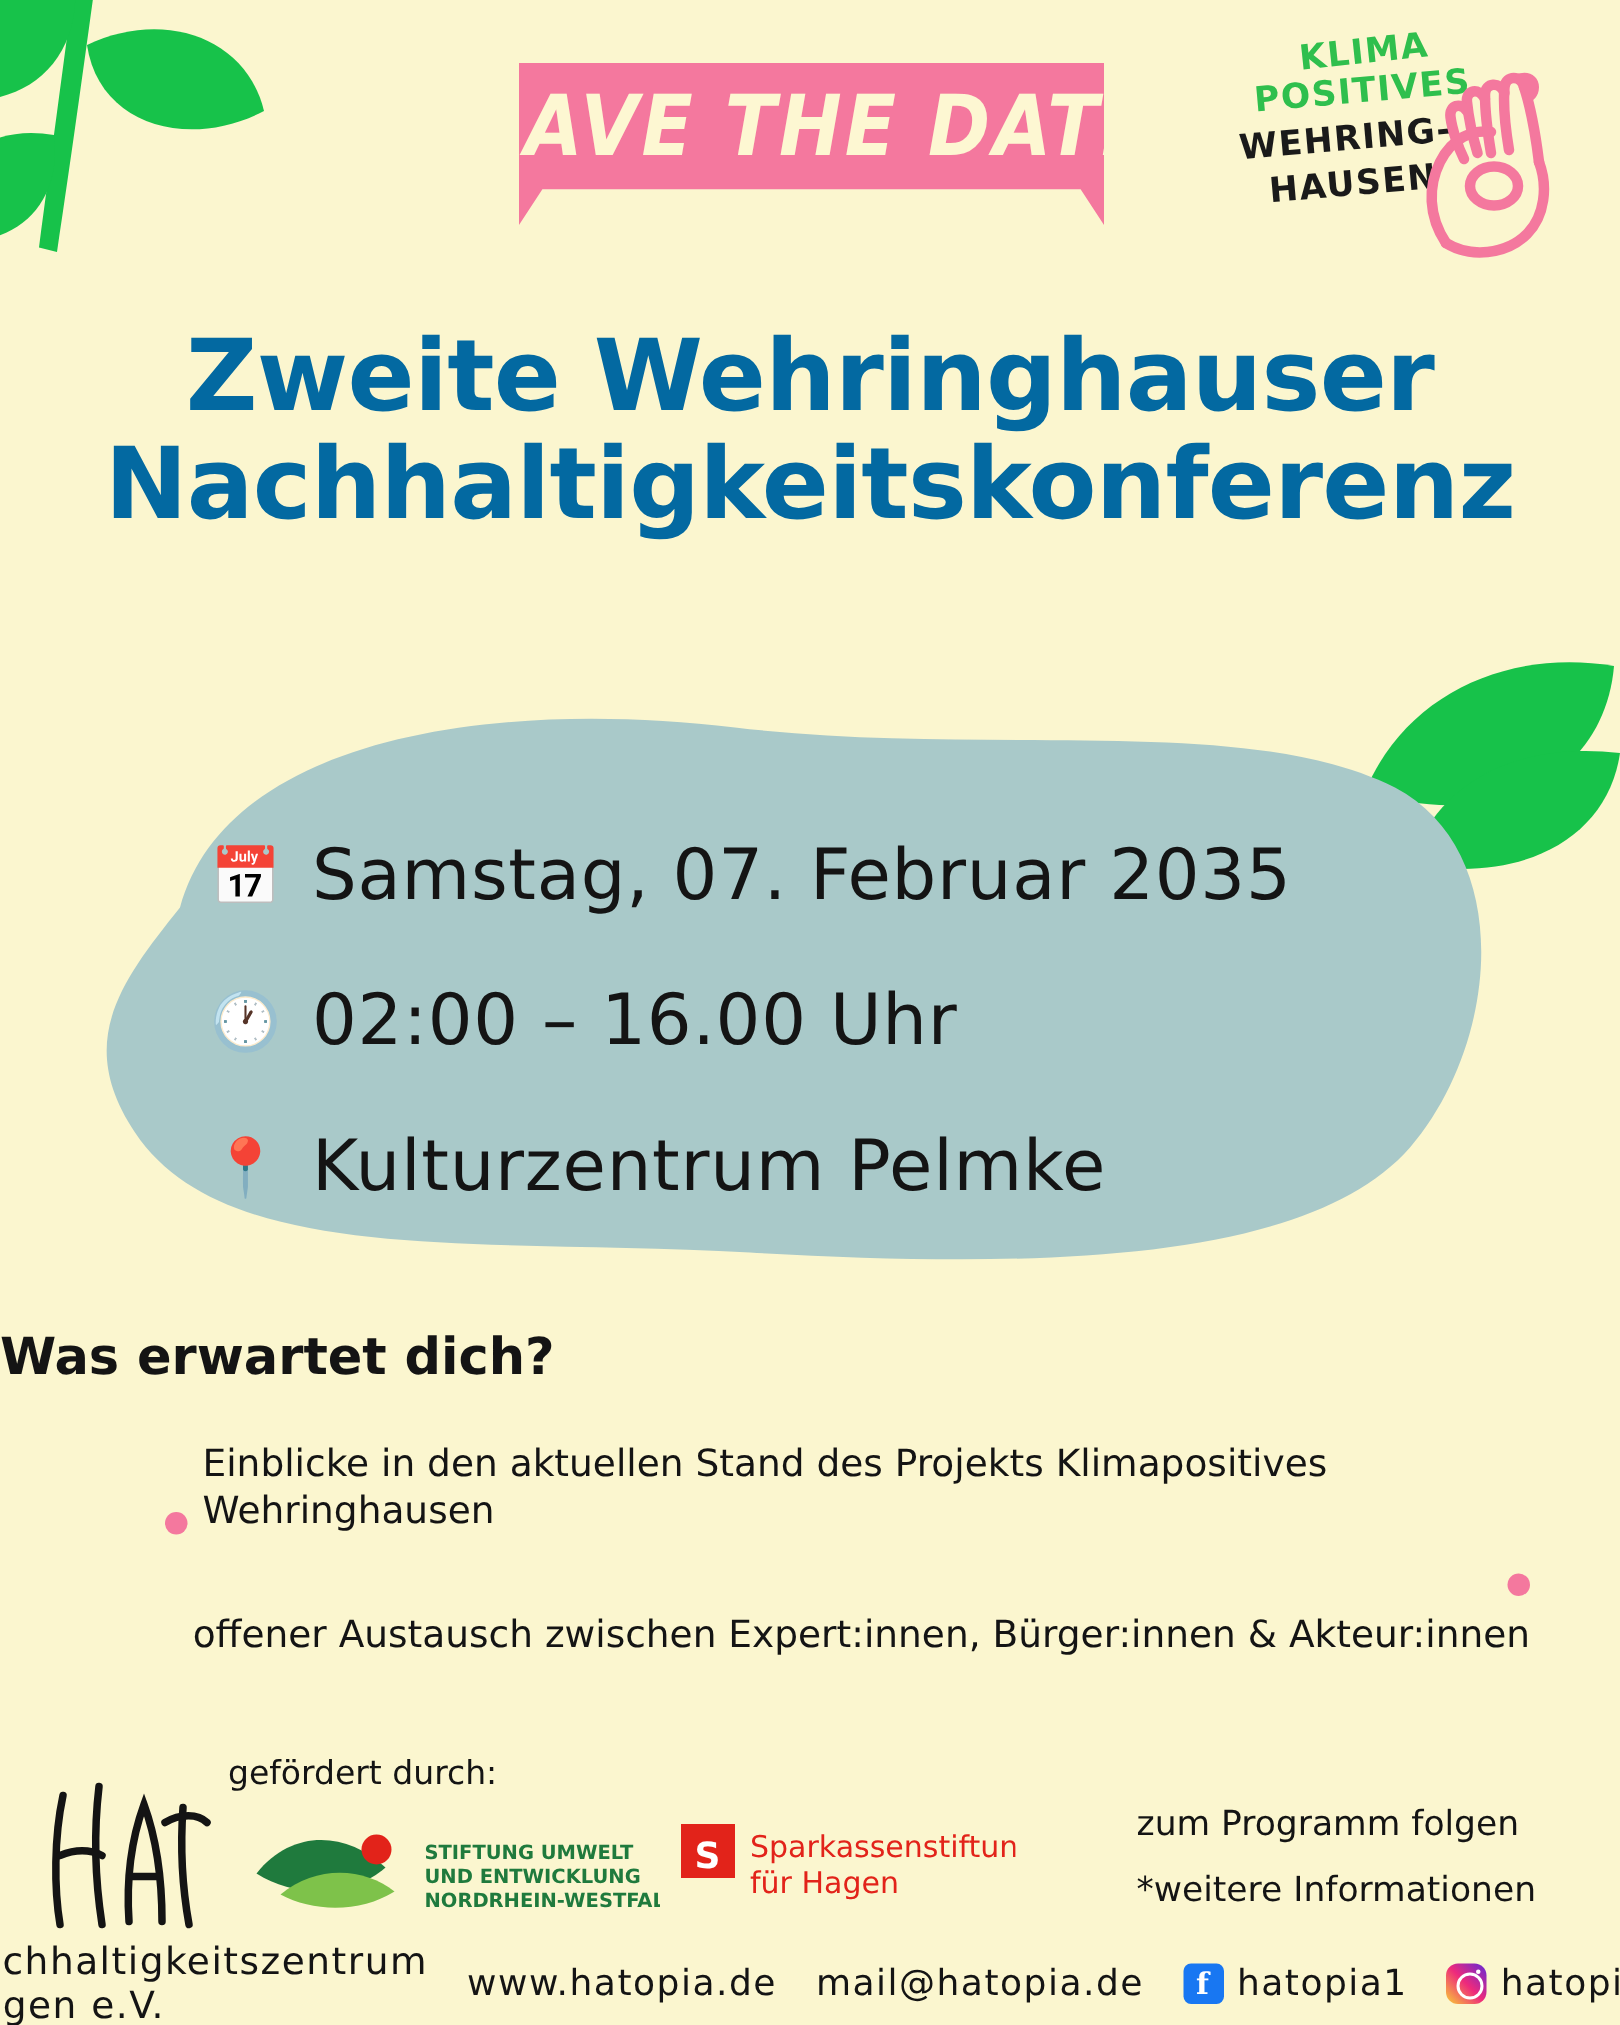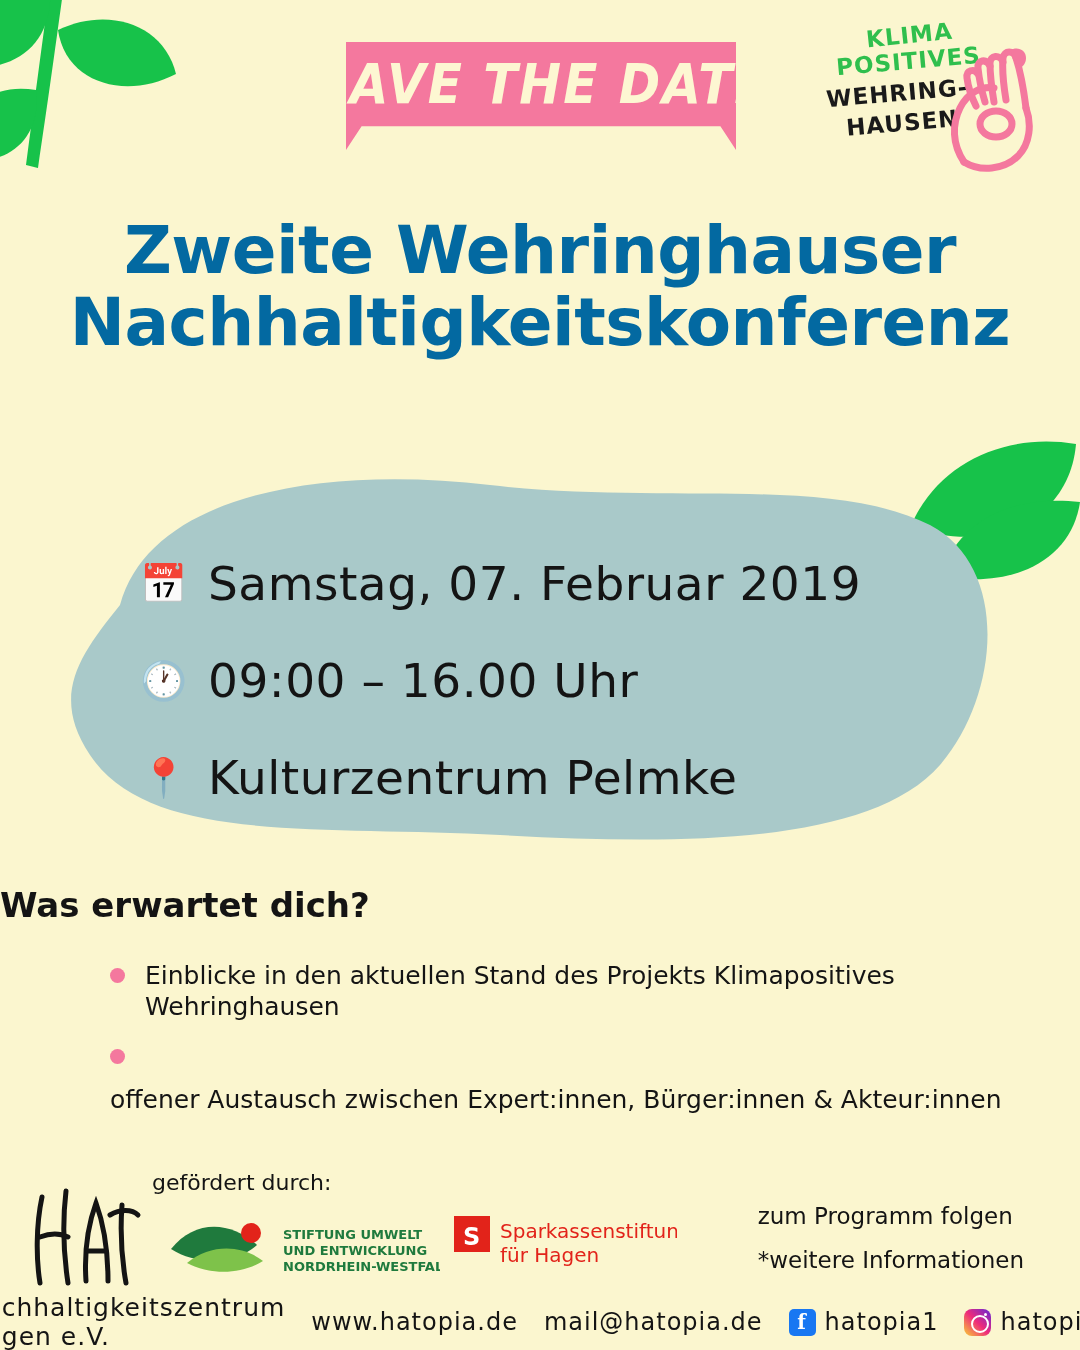--- a/index.html
+++ b/index.html
@@ -111,22 +111,22 @@
     font-size: 34px;
     color: #141414;
   }
   .bullets {
     position: absolute;
     left: 80px; top: 960px;
     width: 940px;
   }
   .bullet {
     display: flex;
-    align-items: flex-start;
-    gap: 20px;
+    align-items: flex-end;
+    gap: 10px;
     margin-bottom: 18px;
     justify-content: flex-start;
   }
   .dot {
     width: 15px; height: 15px;
     border-radius: 50%;
     background: #f4789e;
     margin-top: 8px;
     flex: 0 0 auto;
   }
@@ -245,25 +245,25 @@
     <div>Nachhaltigkeitskonferenz</div>
   </div>
 
   <svg class="blob" viewBox="0 0 935 400" preserveAspectRatio="none">
     <path d="M60 150 C90 40 260 10 430 30 C600 50 770 20 870 70 C950 112 940 240 880 310 C810 390 620 390 440 380 C260 370 90 390 30 300 C-10 240 20 200 60 150 Z" fill="#a9c9c9"></path>
   </svg>
 
   <div class="details">
     <div class="detail-row">
       <span class="detail-icon">📅</span>
-      <span class="detail-text">Samstag, 07. Februar 2019</span>
+      <span class="detail-text">Samstag, 07. Februar 2035</span>
     </div>
     <div class="detail-row">
       <span class="detail-icon">🕐</span>
-      <span class="detail-text">09:00 – 16.00 Uhr</span>
+      <span class="detail-text">02:00 – 16.00 Uhr</span>
     </div>
     <div class="detail-row">
       <span class="detail-icon">📍</span>
       <span class="detail-text">Kulturzentrum Pelmke</span>
     </div>
   </div>
 
   <div class="section-title">Was erwartet dich?</div>
 
   <div class="bullets">

